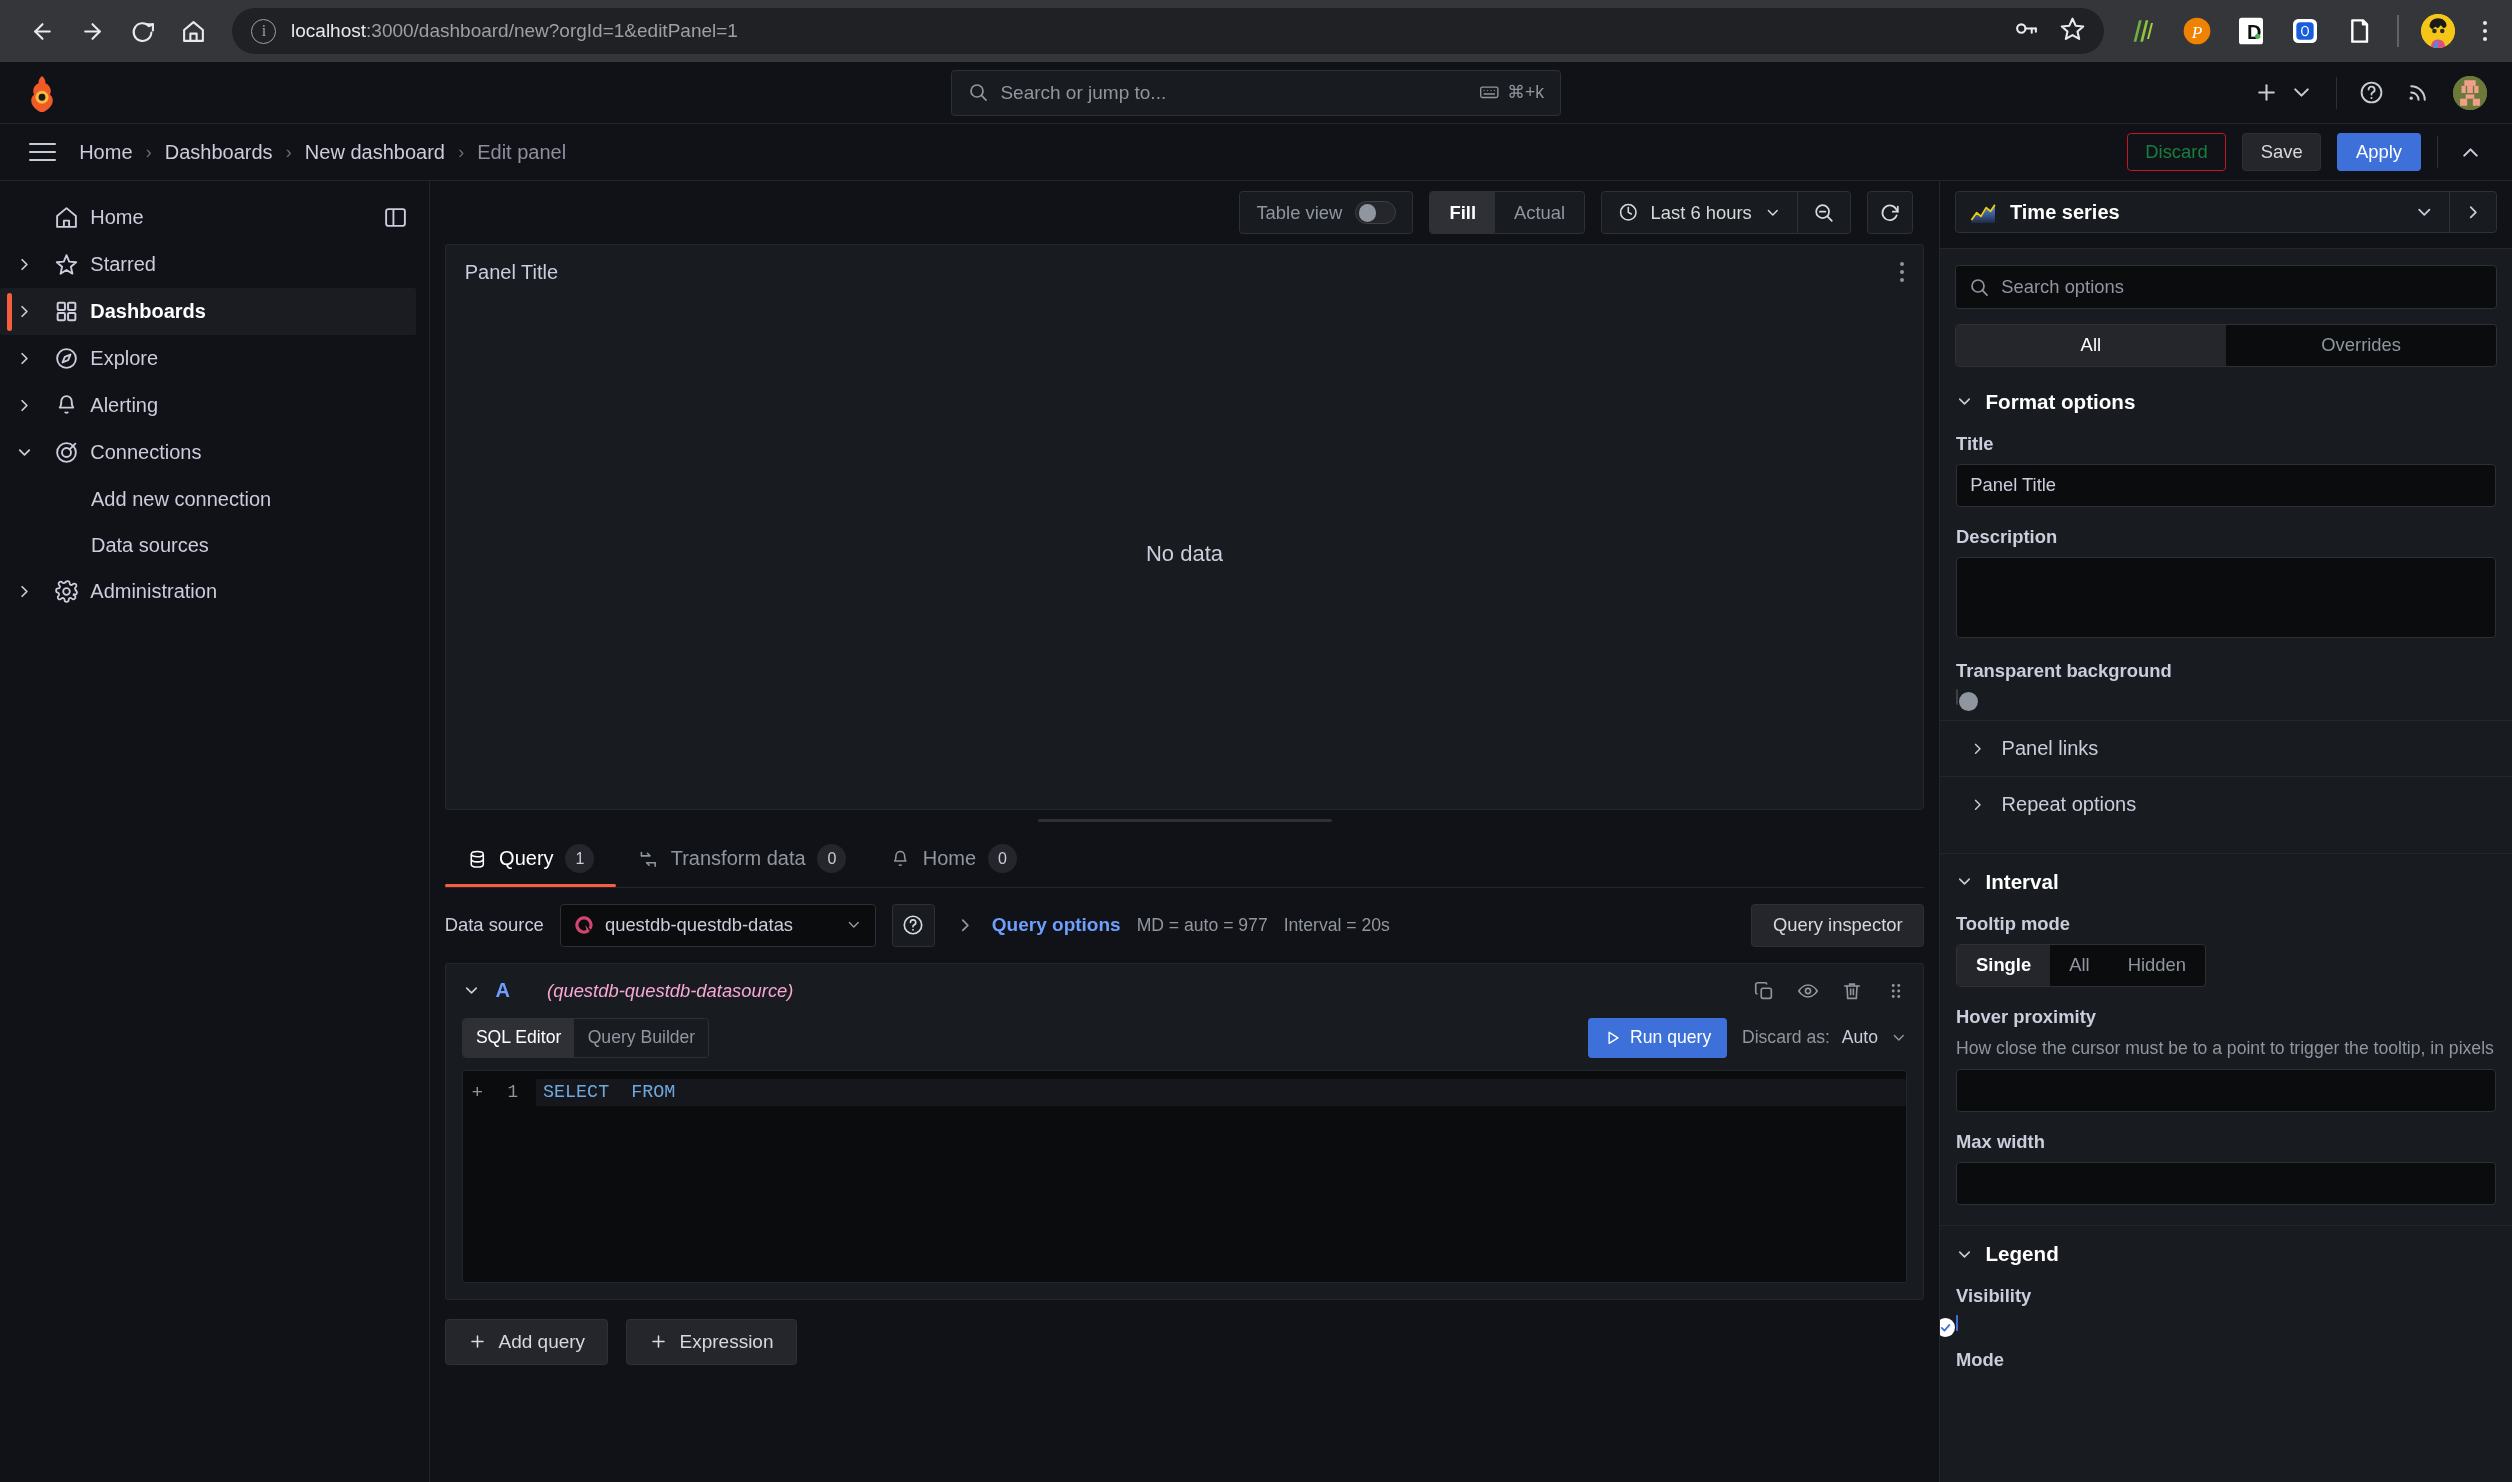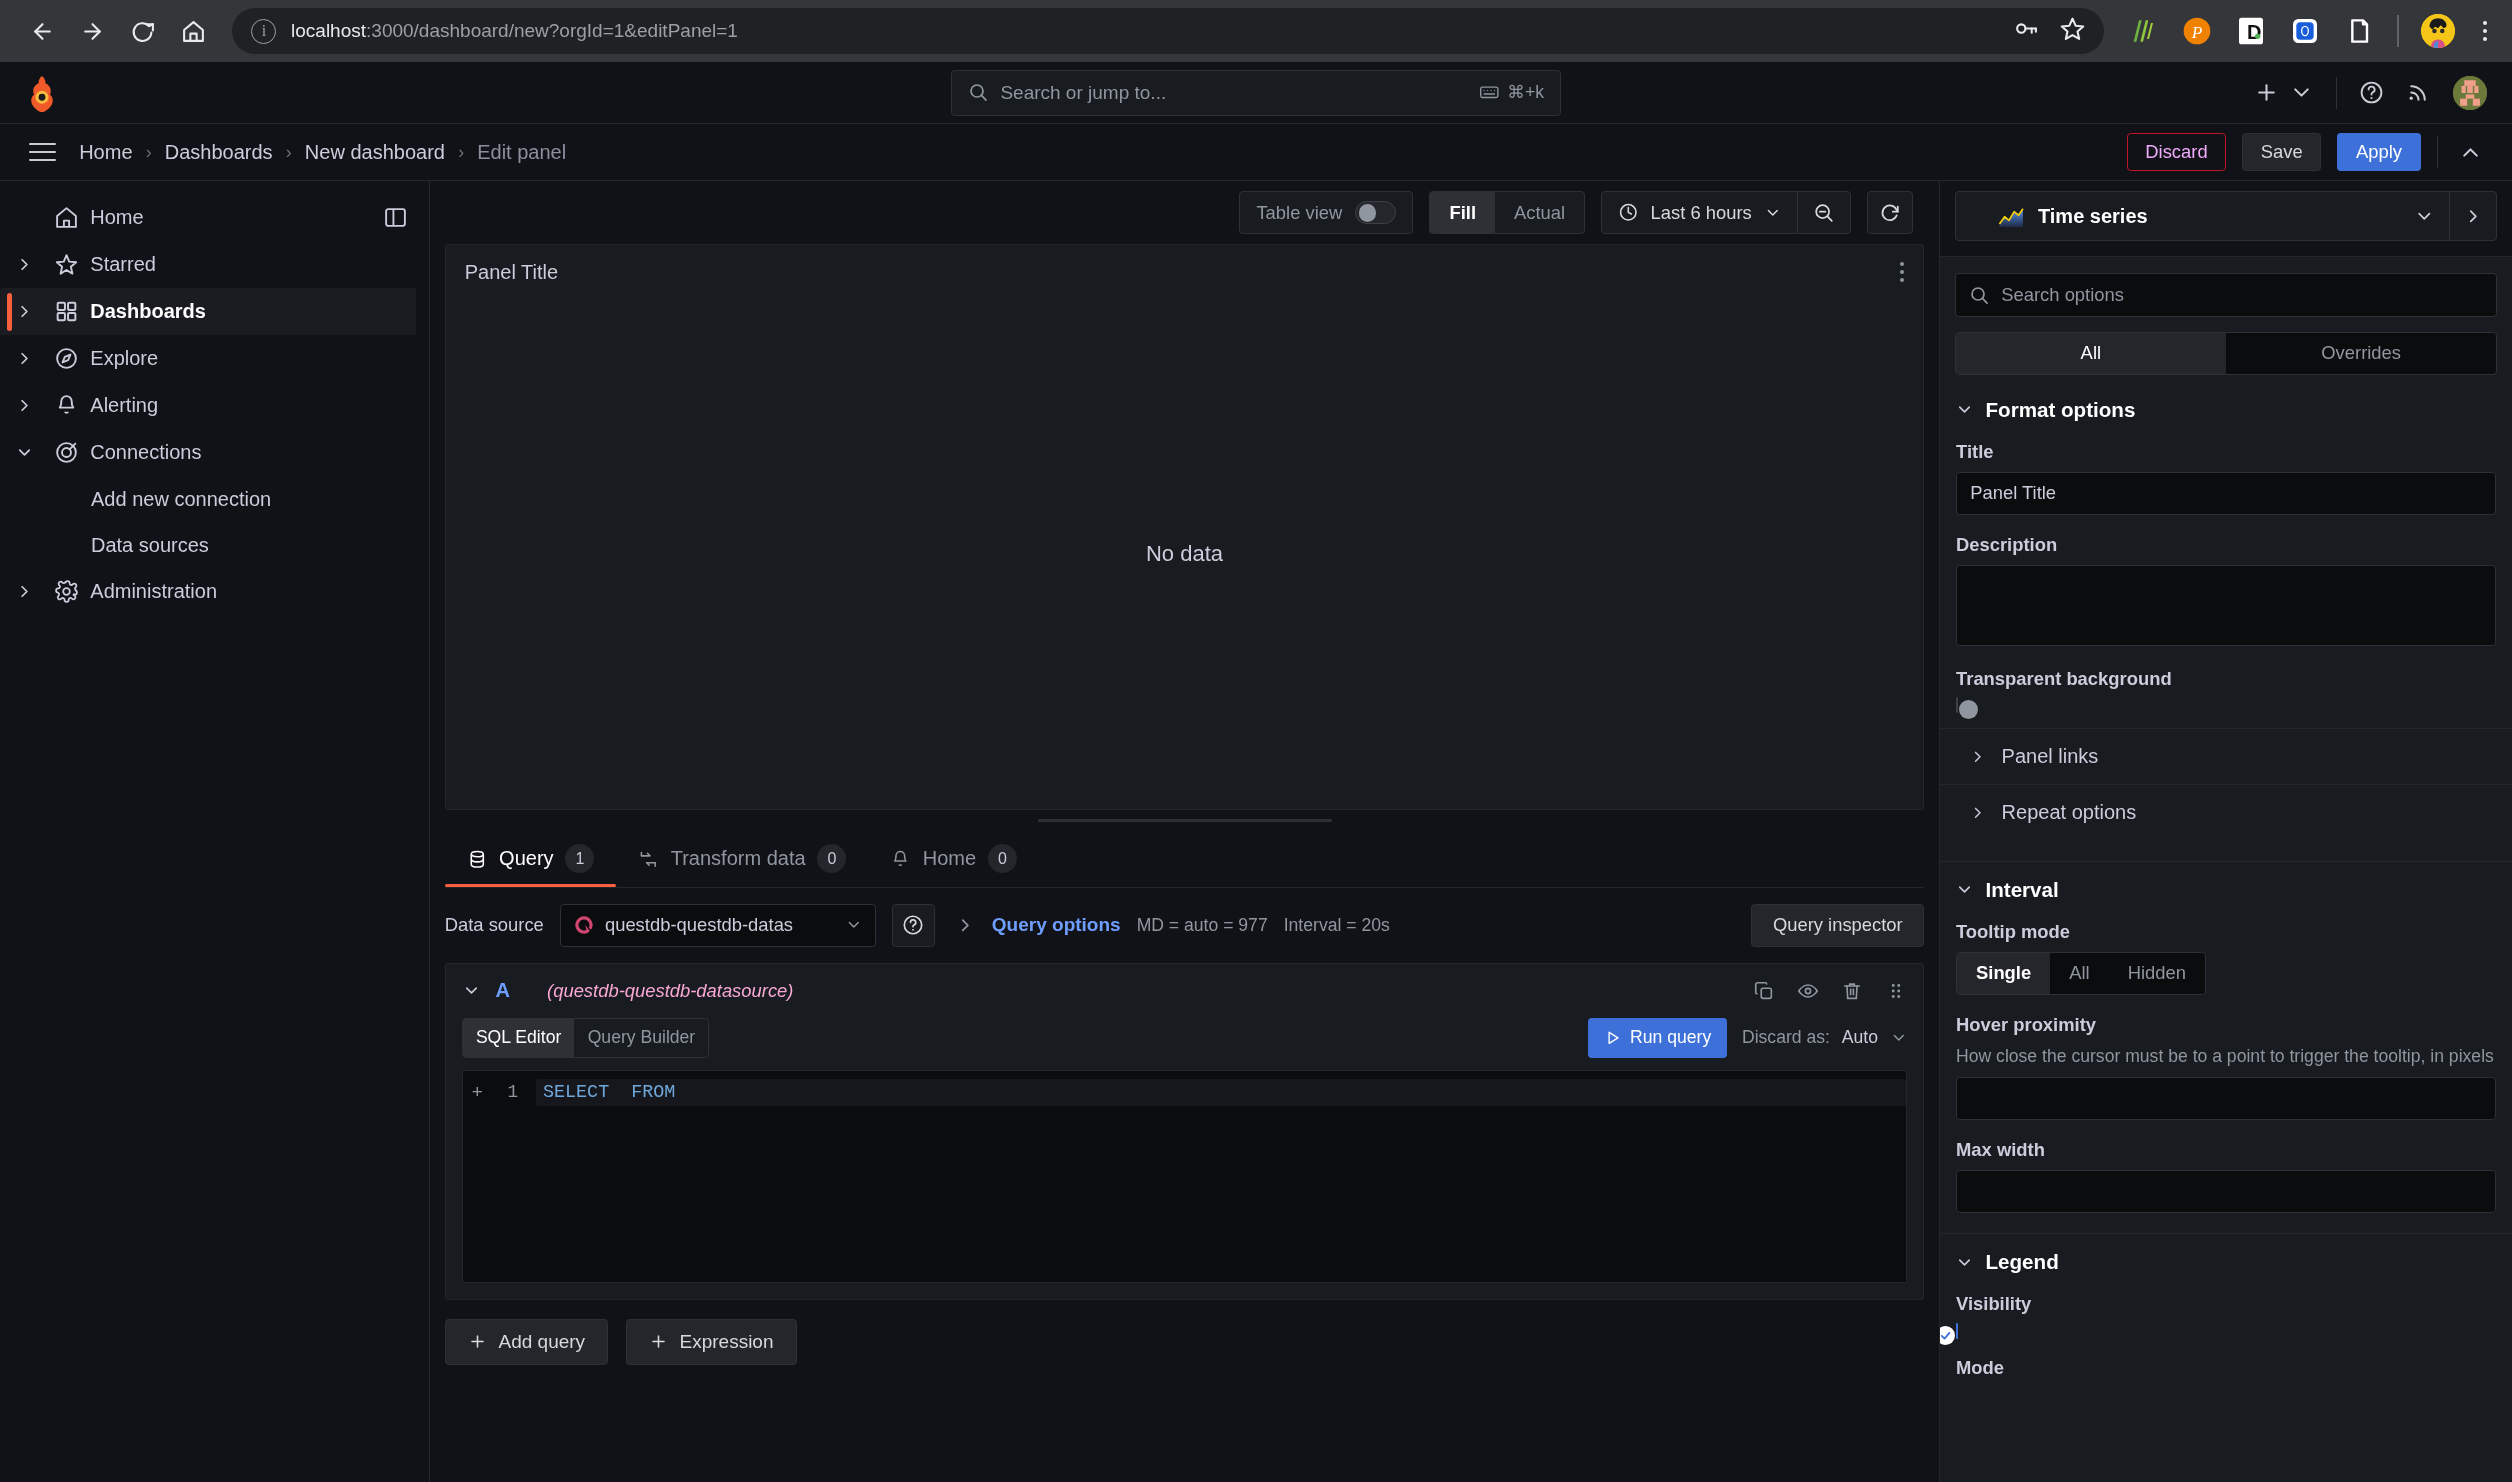--- a/index.html
+++ b/index.html
@@ -77,21 +77,21 @@
   .crumbs { display: flex; align-items: center; gap: 13.2px; font-size: 20px; }
   .crumbs a { color: #ccccdc; text-decoration: none; }
   .crumbs a.current { color: #8e8e9e; }
   .crumbs .sep { color: #6e7078; font-size: 17.6px; }
   .crumb-actions { margin-left: auto; display: flex; align-items: center; gap: 16px; }
   .btn {
     height: 38px; border-radius: 3.7px; display: flex; align-items: center;
     justify-content: center; padding: 0 17.6px; font-size: 18.4px; cursor: pointer;
     border: 0.7px solid transparent; white-space: nowrap;
   }
-  .btn-discard { color: #f0abfc; border-color: #c4162a; background: transparent; }
+  .btn-discard { color: #15803d; border-color: #c4162a; background: transparent; }
   .btn-save { color: #d8d9da; background: #24262b; border-color: #2e3036; }
   .btn-apply { color: #fff; background: #3d71d9; }
   .collapse-caret { color: #ccccdc; display: flex; align-items: center; padding: 0 4.4px; }
   .collapse-caret svg { width: 25px; height: 25px; }
 
   
   .g-body { display: flex; height: calc(1482px - 62px - 62px - 57px); }
 
   
   .g-sidebar {
@@ -262,22 +262,22 @@
     font-size: 19px; color: #d8d9da; cursor: pointer;
   }
 
   
   .g-options {
     width: 573px; flex: none; background: #111217;
     border-left: 0.7px solid #24262b; display: flex; flex-direction: column;
     padding: 10.3px 0 0 0; overflow: hidden;
   }
   .viz-picker {
-    margin: 0 14.7px 14.7px 14.7px; height: 50px; background: #181b1f;
-    border: 0.7px solid #2e3036; border-radius: 3.7px; display: flex; align-items: stretch; padding-left: 28px;
+    margin: 0 14.7px 14.7px 14.7px; height: 42px; background: #181b1f;
+    border: 0.7px solid #2e3036; border-radius: 3.7px; display: flex; align-items: stretch;
   }
   .viz-picker .vp-main {
     flex: 1; display: flex; align-items: center; gap: 13.2px; padding: 0 14.7px; cursor: pointer;
   }
   .viz-picker .vp-name { font-size: 20px; color: #fff; font-weight: bold; }
   .viz-picker .vp-caret { margin-left: auto; color: #ccccdc; display: flex; align-items: center; }
   .viz-picker .vp-next {
     width: 47px; border-left: 0.7px solid #2e3036; display: flex;
     align-items: center; justify-content: center; color: #ccccdc; cursor: pointer;
   }

